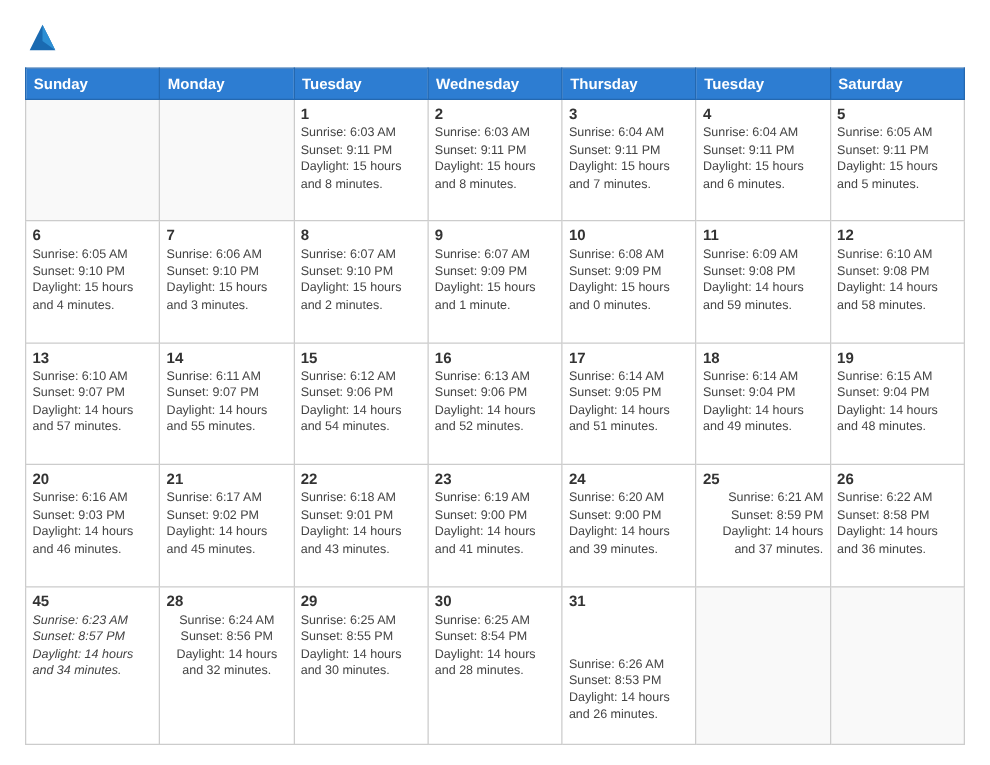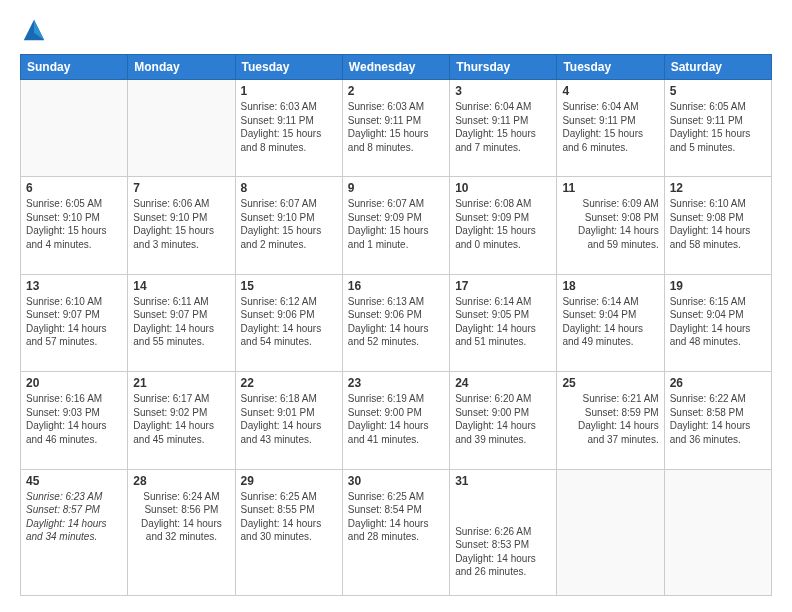--- a/index.html
+++ b/index.html
@@ -204,21 +204,21 @@
           </td>
           <td>
             <span class="day-num">10</span>
             <div class="day-info" style="white-space: pre-line;">Sunrise: 6:08 AM
 Sunset: 9:09 PM
 Daylight: 15 hours
 and 0 minutes.</div>
           </td>
           <td>
             <span class="day-num">11</span>
-            <div class="day-info" style="white-space: pre-line; text-align: right;">Sunrise: 6:09 AM
+            <div class="day-info" style="white-space: pre-line;">Sunrise: 6:09 AM
 Sunset: 9:08 PM
 Daylight: 14 hours
 and 59 minutes.</div>
           </td>
           <td>
             <span class="day-num">12</span>
             <div class="day-info" style="white-space: pre-line;">Sunrise: 6:10 AM
 Sunset: 9:08 PM
 Daylight: 14 hours
 and 58 minutes.</div>

